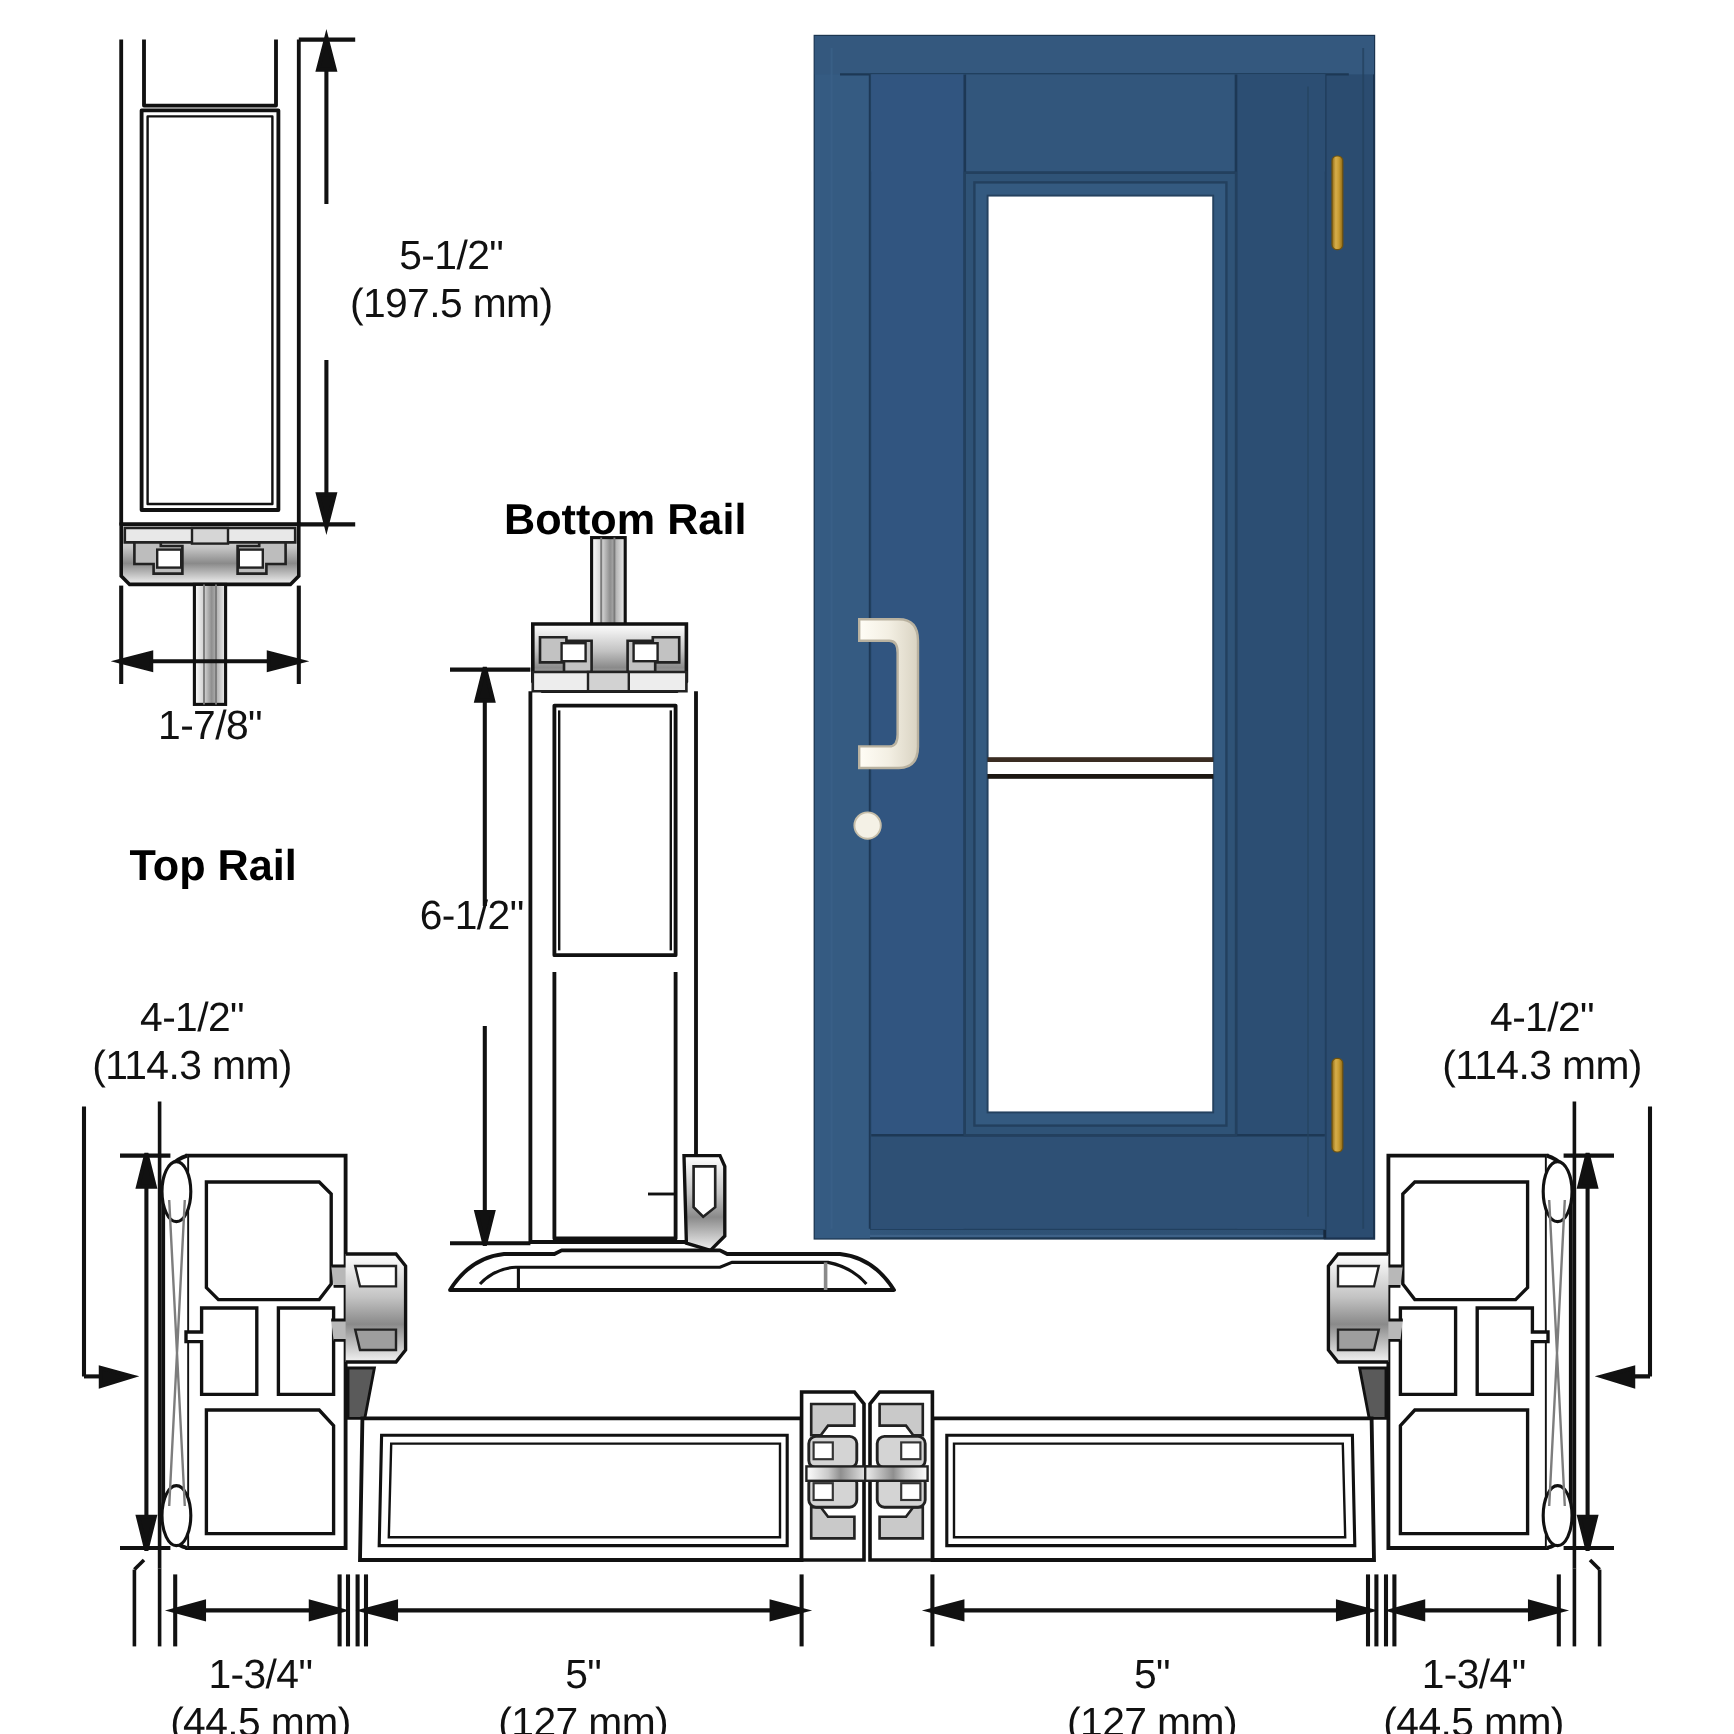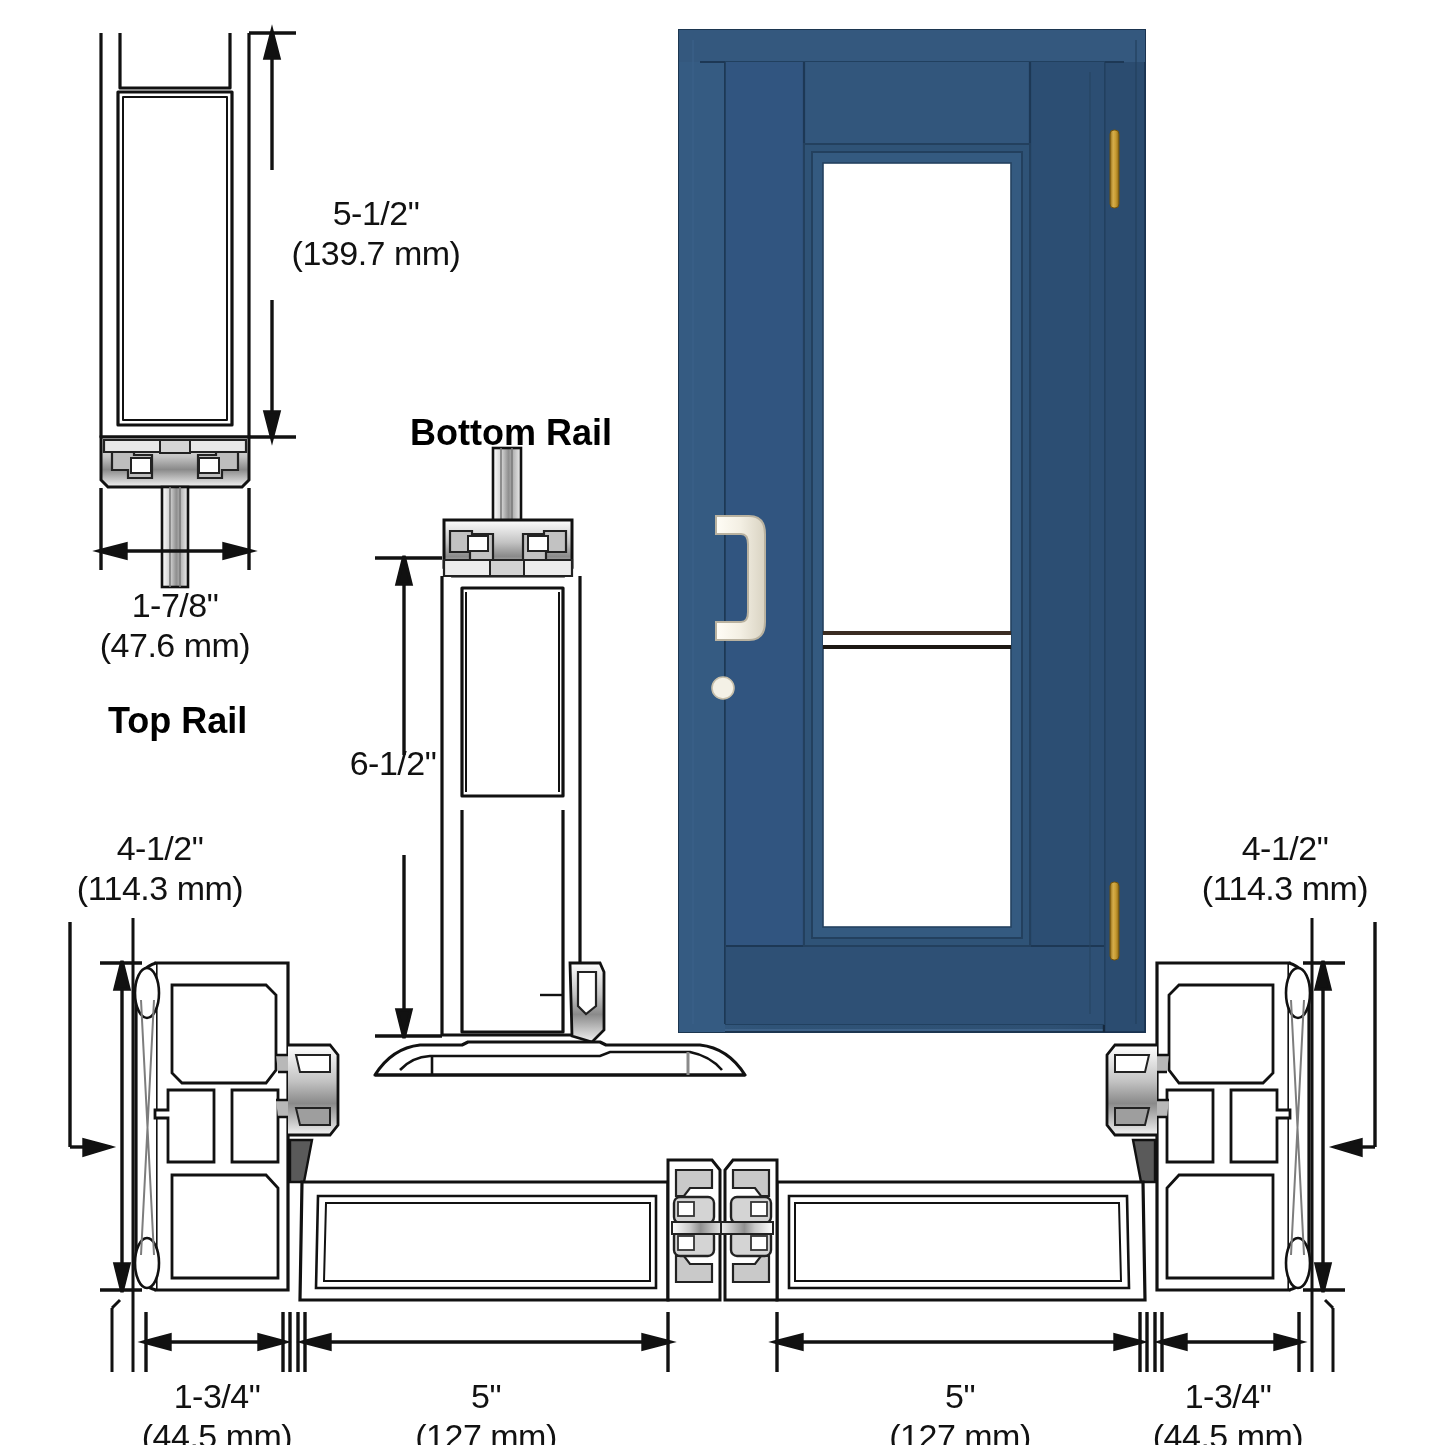--- a/index.html
+++ b/index.html
@@ -371,31 +371,30 @@
       <rect x="1110" y="882" width="9" height="78" rx="4" fill="url(#hingeGrad)" stroke="#6E520F" stroke-width="1"></rect>
 
       <line x1="693" y1="40" x2="693" y2="1024" stroke="#3B6189" stroke-width="1.6" opacity="0.8"></line>
       <line x1="1136" y1="40" x2="1136" y2="1024" stroke="#24425F" stroke-width="1.6" opacity="0.8"></line>
       <line x1="1090" y1="72" x2="1090" y2="1014" stroke="#25435F" stroke-width="1.4" opacity="0.7"></line>
     </g>
   </svg>
 
   <div class="dim-text center" style="left:246px; top:193px; width:260px;">
     <div>5-1/2"</div>
-    <div>(139.7 mm)</div>
+    <div>(197.5 mm)</div>
   </div>
 
   <div class="dim-text center" style="left:55px; top:585px; width:240px;">
     <div>1-7/8"</div>
-    <div>(47.6 mm)</div>
   </div>
 
   <div class="title-text" style="left:108px; top:700px;">Top Rail</div>
 
-  <div class="title-text" style="left:410px; top:412px;">Bottom Rail</div>
+  <div class="title-text" style="left:420px; top:412px;">Bottom Rail</div>
 
   <div class="dim-text center" style="left:268px; top:743px; width:250px;">
     <div>6-1/2"</div>
   </div>
 
   <div class="dim-text center" style="left:30px; top:828px; width:260px;">
     <div>4-1/2"</div>
     <div>(114.3 mm)</div>
   </div>
 

